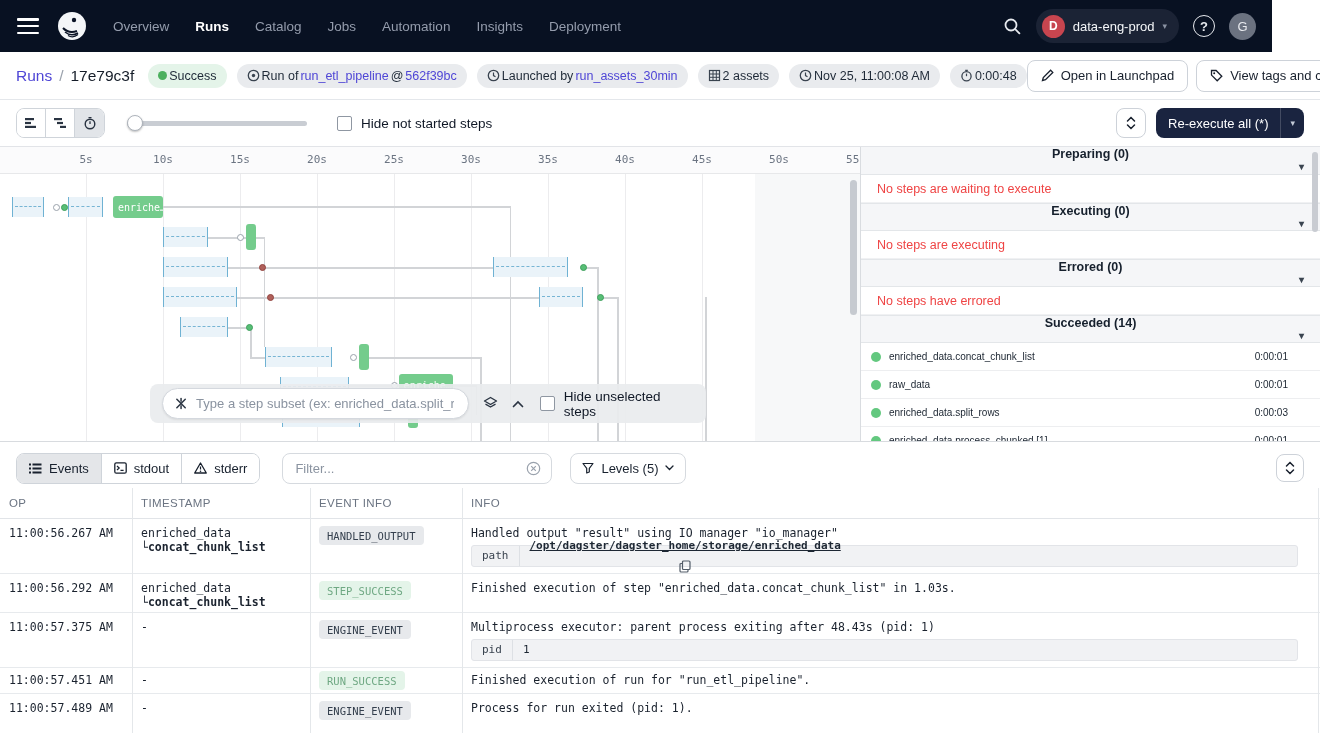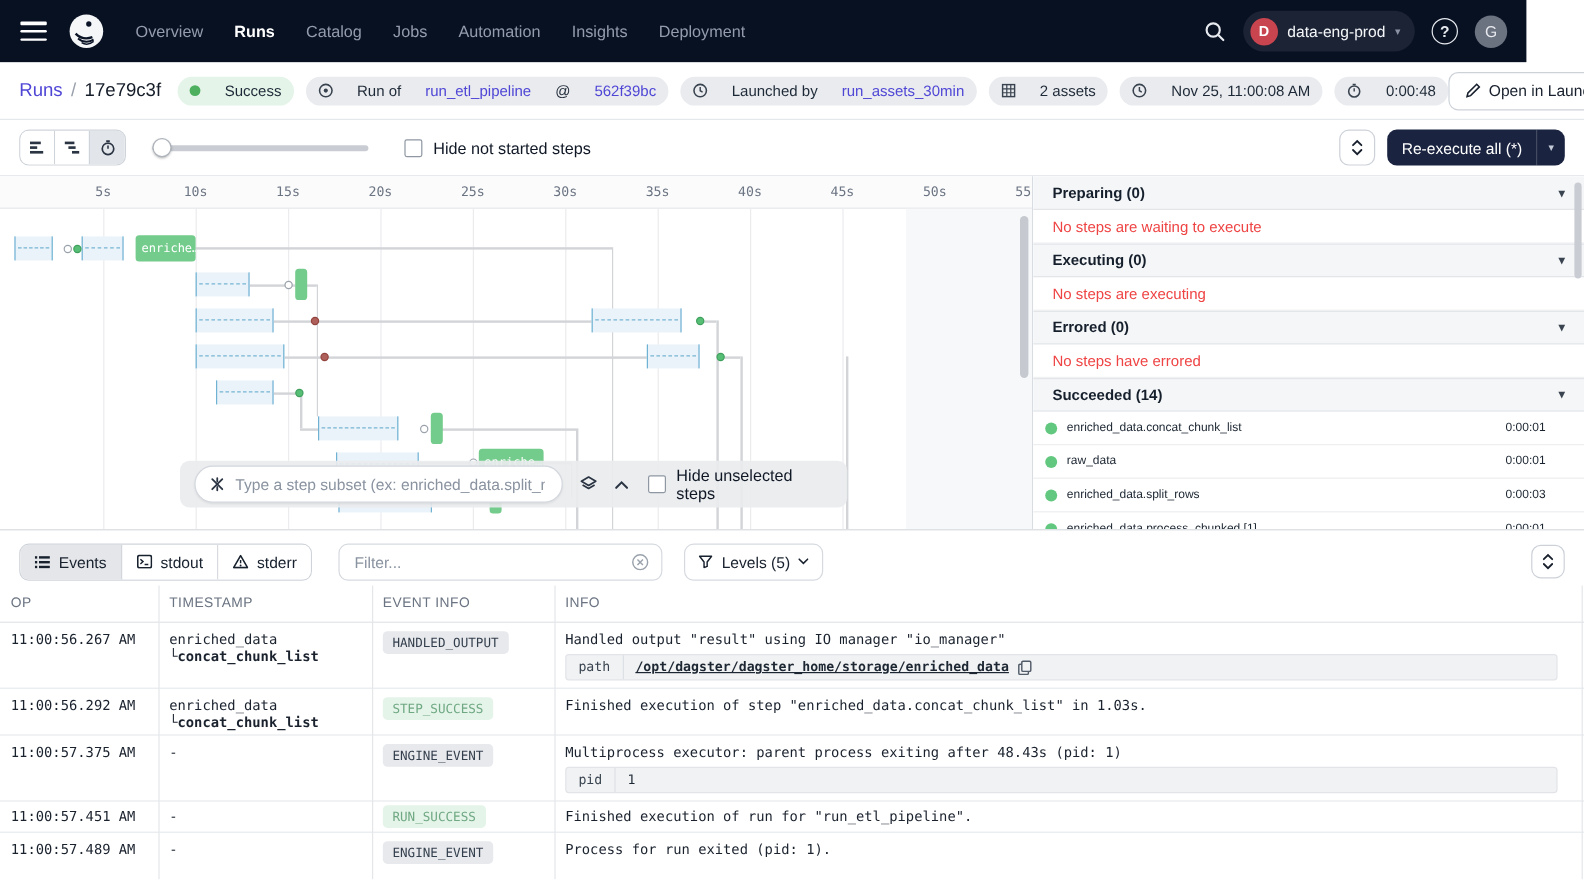--- a/index.html
+++ b/index.html
@@ -21,21 +21,21 @@
   .ws-name { color:#F4F6F8; font-size:13px; }
   .ws-caret { color:#8B93A3; font-size:9px; }
   .help-circle { width:22px; height:22px; border-radius:50%; border:1.8px solid #E6E9EE; color:#E6E9EE; font-size:13px; font-weight:bold; display:flex; align-items:center; justify-content:center; cursor:pointer; }
   .avatar { width:27px; height:27px; border-radius:50%; background:#6B7280; color:#E8EAEE; font-size:13px; display:flex; align-items:center; justify-content:center; cursor:pointer; }
 
   
   .run-header { position:absolute; top:52px; left:0; width:1320px; height:48px; background:#fff; border-bottom:1px solid #E4E7EB; display:flex; align-items:center; padding:0 16px; }
   .crumb-root { color:#4F46D6; font-size:15.5px; cursor:pointer; }
   .crumb-sep { color:#9AA1AC; font-size:15.5px; margin:0 7px; }
   .crumb-id { color:#141C28; font-size:15.5px; }
-  .pill { display:inline-flex; align-items:center; gap:20px; height:24px; border-radius:12px; background:#E9EBEE; color:#1E2937; font-size:12.5px; padding:0 10px; white-space:nowrap; }
+  .pill { display:inline-flex; align-items:center; gap:2px; height:24px; border-radius:12px; background:#E9EBEE; color:#1E2937; font-size:12.5px; padding:0 10px; white-space:nowrap; }
   .pill .tico { color:#39434F; display:inline-flex; }
   .pill a { color:#4F46D6; text-decoration:none; cursor:pointer; }
   .pill.success { background:#E4F4E9; }
   .dot-success { width:9px; height:9px; border-radius:50%; background:#4CB05E; }
   .hdr-tags { display:flex; gap:10px; margin-left:14px; align-items:center; }
   .hdr-actions { margin-left:auto; display:flex; gap:8px; align-items:center; }
   .btn { display:inline-flex; align-items:center; gap:7px; height:32px; border:1px solid #CDD2D9; border-radius:8px; background:#fff; color:#18202D; font-size:13px; padding:0 13px; cursor:pointer; white-space:nowrap; }
   .btn-sq { width:32px; justify-content:center; padding:0; }
 
   
@@ -71,21 +71,21 @@
   .g-overlay { position:absolute; left:150px; top:237px; width:556px; height:39px; background:rgba(233,235,238,.92); border-radius:8px; display:flex; align-items:center; padding:0 12px; }
   .subset-input { display:flex; align-items:center; gap:7px; width:312px; height:31px; background:#fff; border:1px solid #D4D8DE; border-radius:16px; box-shadow:0 1px 2px rgba(0,0,0,.08); padding:0 12px; }
   .subset-input input { border:none; outline:none; width:100%; font-size:13px; color:#313B47; background:transparent; font-family:"Liberation Sans",sans-serif; }
   .subset-input input::placeholder { color:#8A93A0; }
   .g-overlay .oicon { margin-left:14px; color:#2A3442; display:flex; cursor:pointer; }
 
   .v-divider { position:absolute; top:147px; left:860px; width:1px; height:294px; background:#D9DCE0; }
 
   
   .sidebar { position:absolute; top:147px; left:861px; width:459px; height:294px; background:#fff; overflow:hidden; }
-  .sb-header { height:28px; background:#F5F6F8; border-top:1px solid #E3E6E9; border-bottom:1px solid #E3E6E9; display:flex; align-items:center; padding:0 16px; font-size:12.5px; font-weight:bold; color:#16202D; cursor:pointer; }
+  .sb-header { height:28px; background:#F5F6F8; border-top:1px solid #E3E6E9; border-bottom:1px solid #E3E6E9; display:flex; align-items:center; padding:0 16px; font-size:12.5px; font-weight:bold; color:#16202D; cursor:pointer;flex-direction:column; }
   .sb-header:first-child { border-top:none; }
   .sb-caret { margin-left:auto; font-size:10px; color:#3A4450; }
   .sb-empty { height:28px; display:flex; align-items:center; padding:0 16px; font-size:12.5px; color:#ef4444; border-bottom:1px solid #F0F1F3; }
   .sb-step { height:28px; display:flex; align-items:center; padding:0 32px 0 10px; font-size:10px; color:#1A2430; border-bottom:1px solid #EDEEF0; cursor:pointer; }
   .sb-dot { width:10px; height:10px; border-radius:50%; background:#63C87F; margin-right:8px; flex:none; }
   .sb-dur { margin-left:auto; color:#1A2430; }
   .sb-scrollbar { position:absolute; right:2px; top:5px; width:6px; height:80px; border-radius:3px; background:#C9CCD2; }
 
   
   .ev-wrap { position:absolute; top:441px; left:0; width:1320px; height:292px; background:#fff; border-top:1px solid #D8DBDF; }
@@ -104,21 +104,21 @@
   .ev-colsep { position:absolute; top:0; bottom:0; width:1px; background:#E4E7EA; }
   .ev-hrow { display:grid; grid-template-columns:132px 178px 152px 1fr; height:31px; border-bottom:1px solid #E1E4E8; font-family:"Liberation Sans",sans-serif; font-size:11.5px; color:#6B7482; letter-spacing:.4px; }
   .ev-hcell { display:flex; align-items:center; padding-left:9px; }
   .ev-row { display:grid; grid-template-columns:132px 178px 152px 1fr; border-bottom:1px solid #E7EAED; font-size:11.5px; color:#1A222E; }
   .ev-cell { padding:7px 0 0 9px; line-height:14px; }
   .op2 { font-weight:bold; }
   .etype { display:inline-block; font-size:10.5px; padding:2.5px 8px; border-radius:4px; background:#E7E9EC; color:#343F4D; }
   .etype.green { background:#E4F4E9; color:#6FA883; }
   .meta-box { display:flex; align-items:center; margin-top:5px; margin-right:22px; height:22px; background:#F1F2F4; border:1px solid #E2E4E8; border-radius:3px; font-size:11px; }
   .meta-key { padding:0 10px; color:#39434F; border-right:1px solid #DDE0E4; align-self:stretch; display:flex; align-items:center; }
-  .meta-val { padding:0 10px; color:#1D2733; display:flex; align-items:center; gap:7px; }
+  .meta-val { padding:0 10px; color:#1D2733; display:flex; align-items:center; gap:7px;flex-direction:column; }
   .meta-val .lnk { text-decoration:underline; font-weight:bold; cursor:pointer; color:#1D2733; }
 
   svg.ic { display:block; }
 </style>
 </head>
 <body>
 
 <div id="app">
 
   <div class="nav">

